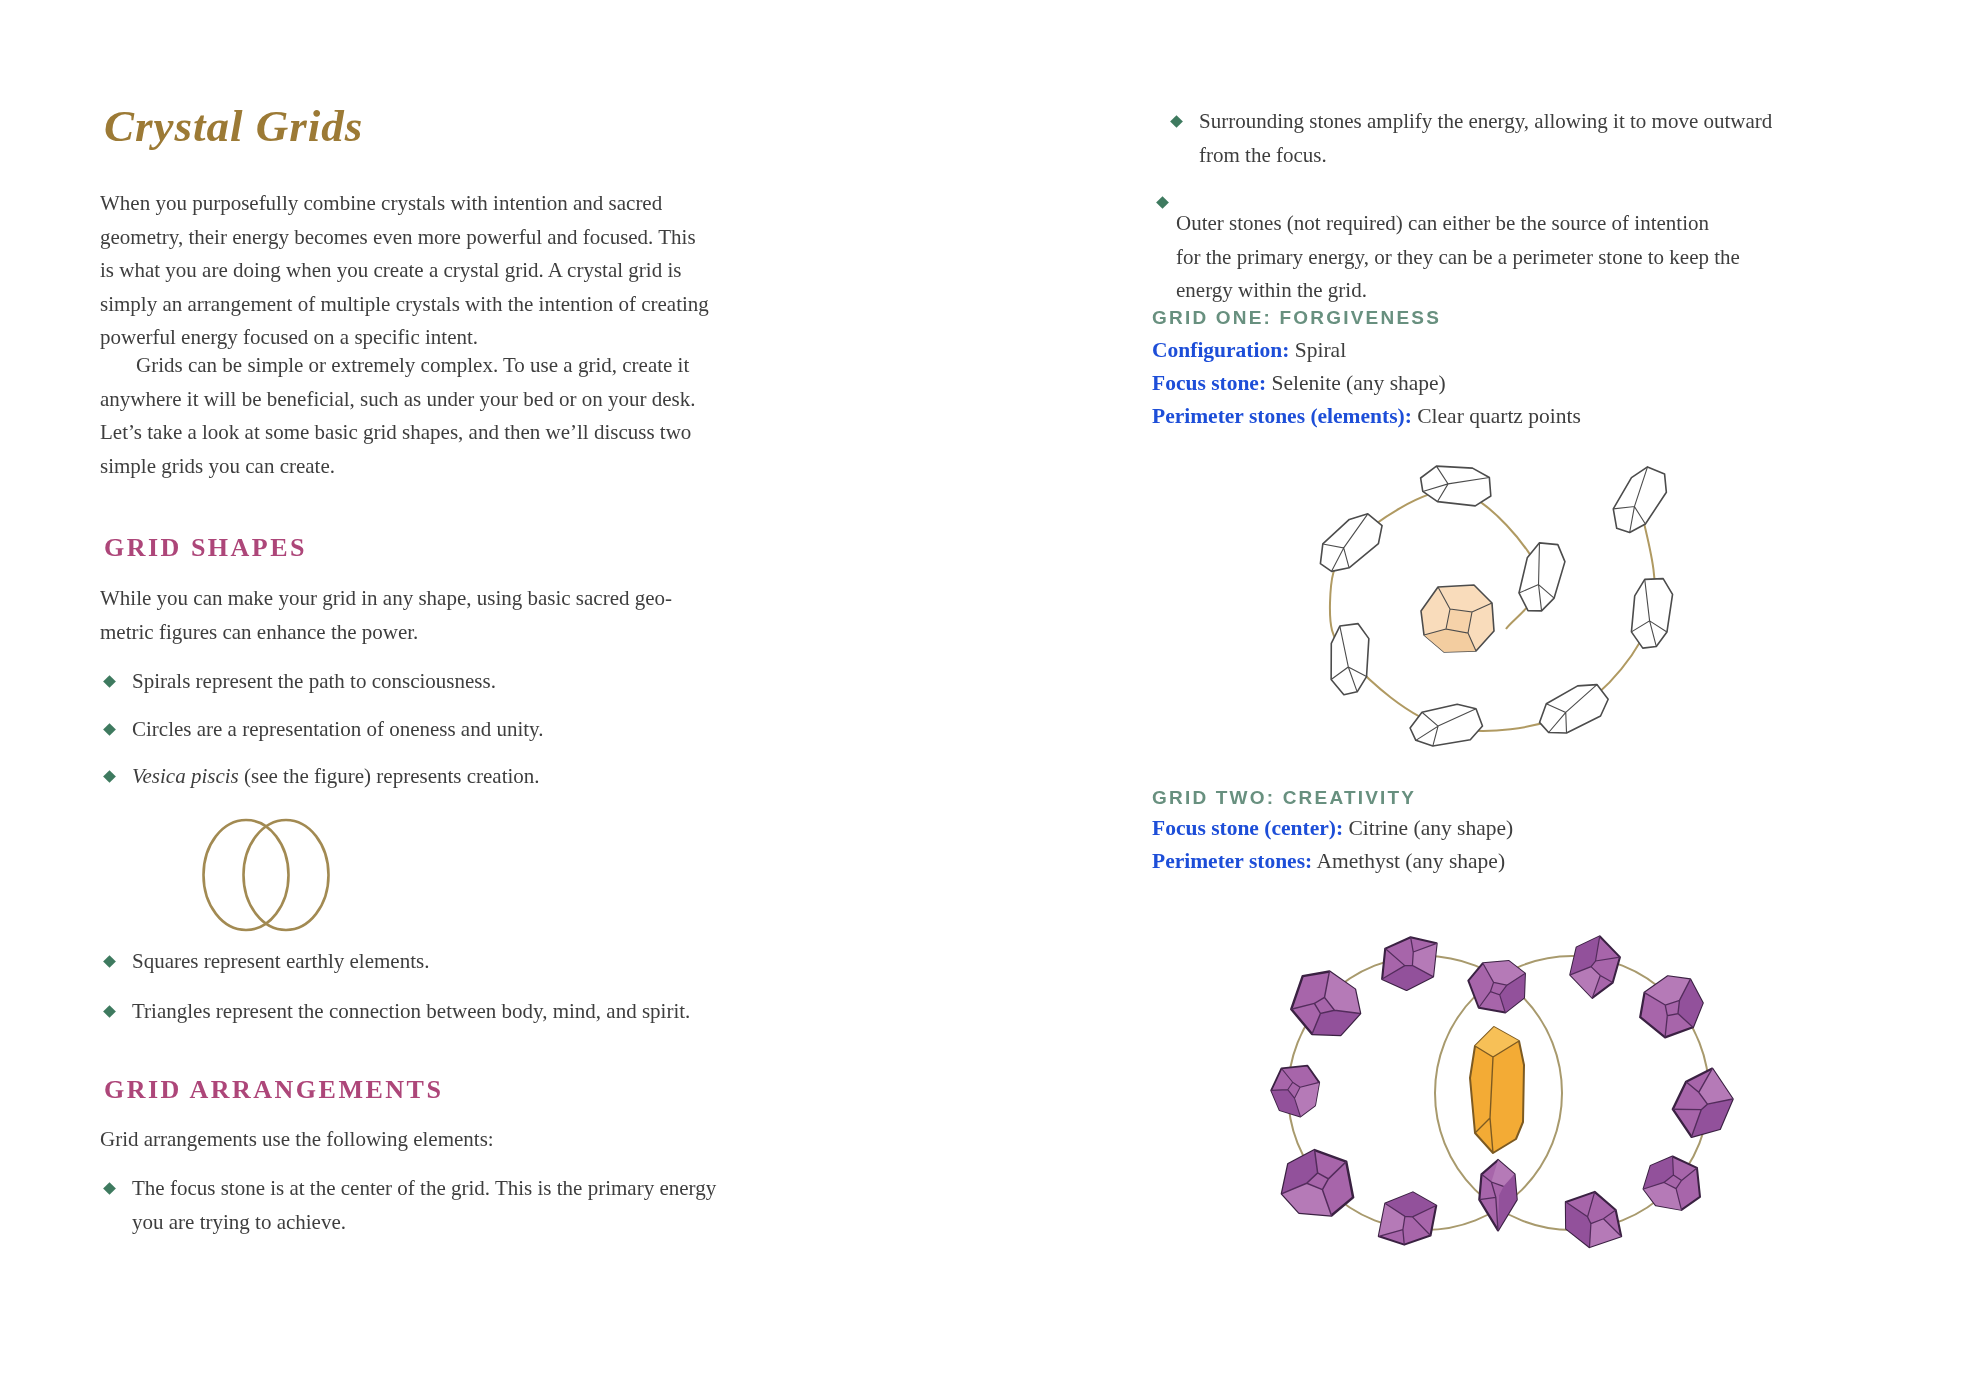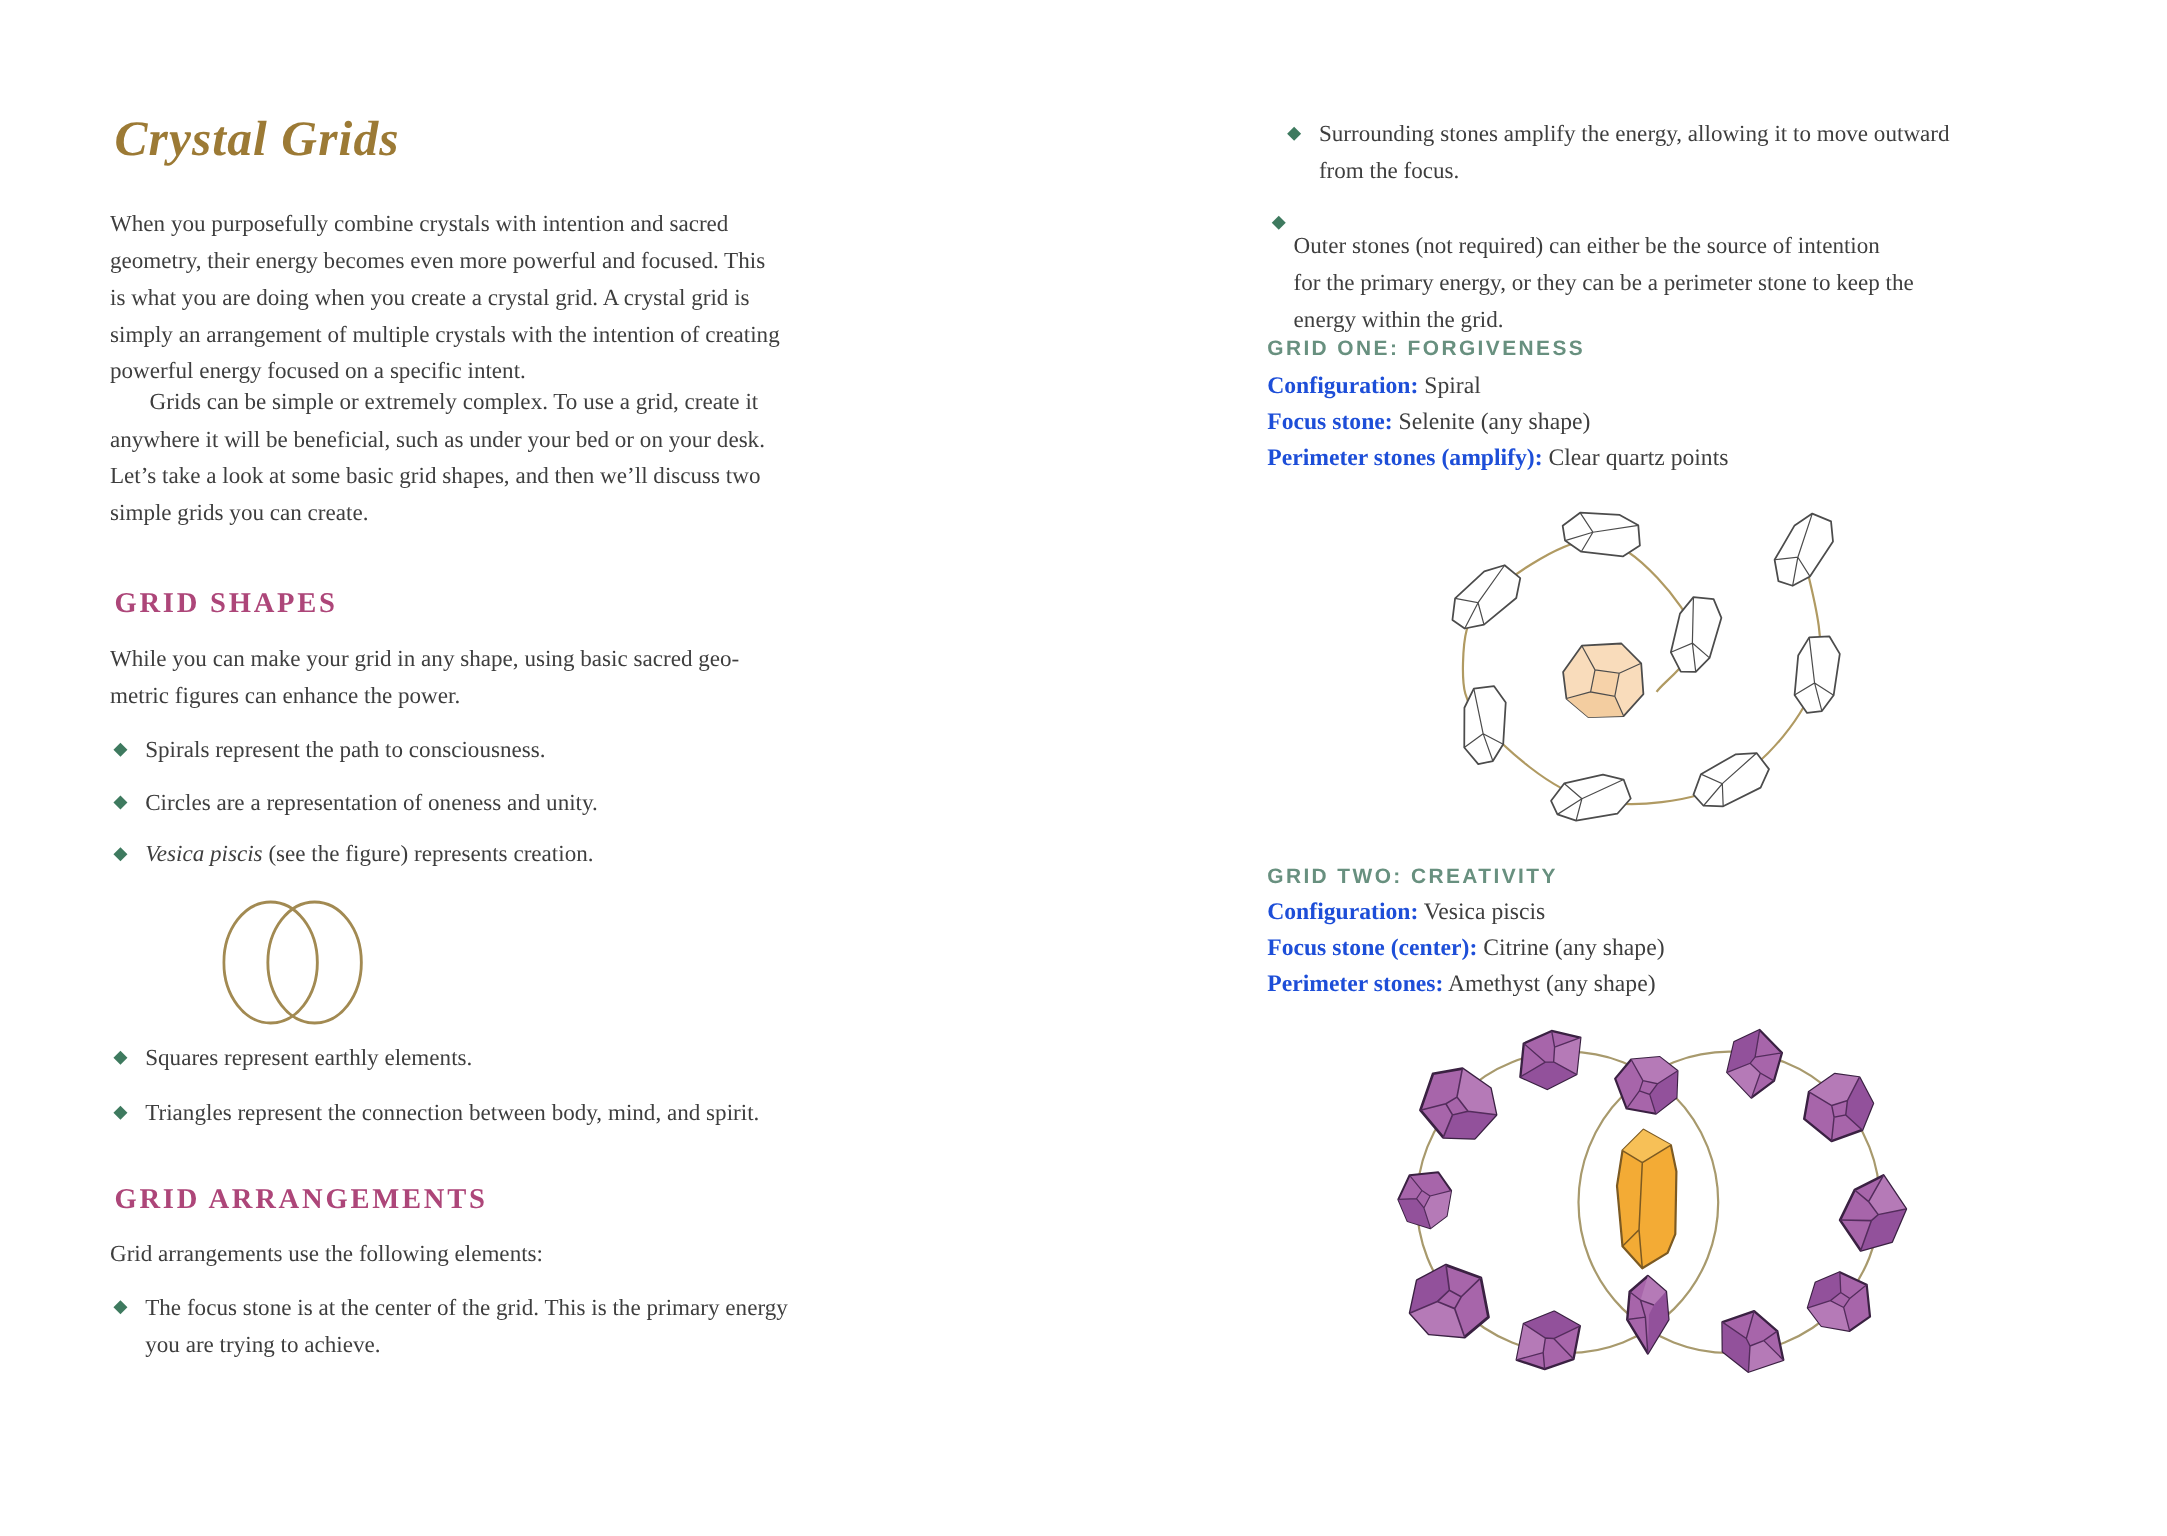--- a/index.html
+++ b/index.html
@@ -141,40 +141,39 @@
     <span class="bullet-text">Outer stones (not required) can either be the source of intention
 for the primary energy, or they can be a perimeter stone to keep the
 energy within the grid.</span>
   </div>
 
   <div class="abs h-green" style="left:1152px; top:306px;">GRID ONE: FORGIVENESS</div>
 
   <div class="abs" style="left:1152px; top:334px;">
     <div class="label-line"><span class="label">Configuration:</span><span> Spiral</span></div>
     <div class="label-line"><span class="label">Focus stone:</span><span> Selenite (any shape)</span></div>
-    <div class="label-line"><span class="label">Perimeter stones (amplify):</span><span> Clear quartz points</span></div>
+    <div class="label-line"><span class="label">Perimeter stones (elements):</span><span> Clear quartz points</span></div>
   </div>
 
   <svg class="abs" style="left:1278px; top:443px;" width="442" height="330" viewBox="0 0 442 330">
     <path id="spiral-path" d="M228,186C233.7,176.7 270.3,153.0 262,130C253.7,107.0 209.3,53.0 178,48C146.7,43.0 95.0,81.3 74,100C53.0,118.7 52.5,140.7 52,160C51.5,179.3 51.7,195.3 71,216C90.3,236.7 130.7,275.3 168,284C205.3,292.7 260.7,286.7 295,268C329.3,249.3 363.0,207.2 374,172C385.0,136.8 363.2,76.2 361,57" fill="none" stroke="#b09a62" stroke-width="2"></path>
     <use href="#q" transform="translate(178,42) rotate(8)"></use>
     <use href="#q" transform="translate(72,100) rotate(-38)"></use>
     <use href="#q" transform="translate(361,57) rotate(-55)"></use>
     <use href="#q" transform="translate(263,134) rotate(-72)"></use>
     <use href="#q" transform="translate(373,170) rotate(-80)"></use>
     <use href="#q" transform="translate(71,216) rotate(-85)"></use>
     <use href="#q" transform="translate(168,282) rotate(-8)"></use>
     <use href="#q" transform="translate(295,266) rotate(-25)"></use>
     <use href="#peach" transform="translate(180,176)"></use>
   </svg>
 
   <div class="abs h-green" style="left:1152px; top:786px;">GRID TWO: CREATIVITY</div>
 
   <div class="abs" style="left:1152px; top:812px;">
-    <div class="label-line"><span class="label">Configuration:</span><span> Vesica piscis</span></div>
     <div class="label-line"><span class="label">Focus stone (center):</span><span> Citrine (any shape)</span></div>
     <div class="label-line"><span class="label">Perimeter stones:</span><span> Amethyst (any shape)</span></div>
   </div>
 
   <svg class="abs" style="left:1240px; top:930px;" width="527" height="345" viewBox="0 0 527 345">
     <circle cx="185" cy="163" r="137" fill="none" stroke="#a89a6d" stroke-width="2"></circle>
     <circle cx="332" cy="163" r="137" fill="none" stroke="#a89a6d" stroke-width="2"></circle>
     <use href="#citrine" transform="translate(256,160)"></use>
     <use href="#amA" transform="translate(258,57) rotate(-5)"></use>
     <use href="#amB" transform="translate(170,32) rotate(55) scale(1.05)"></use>

